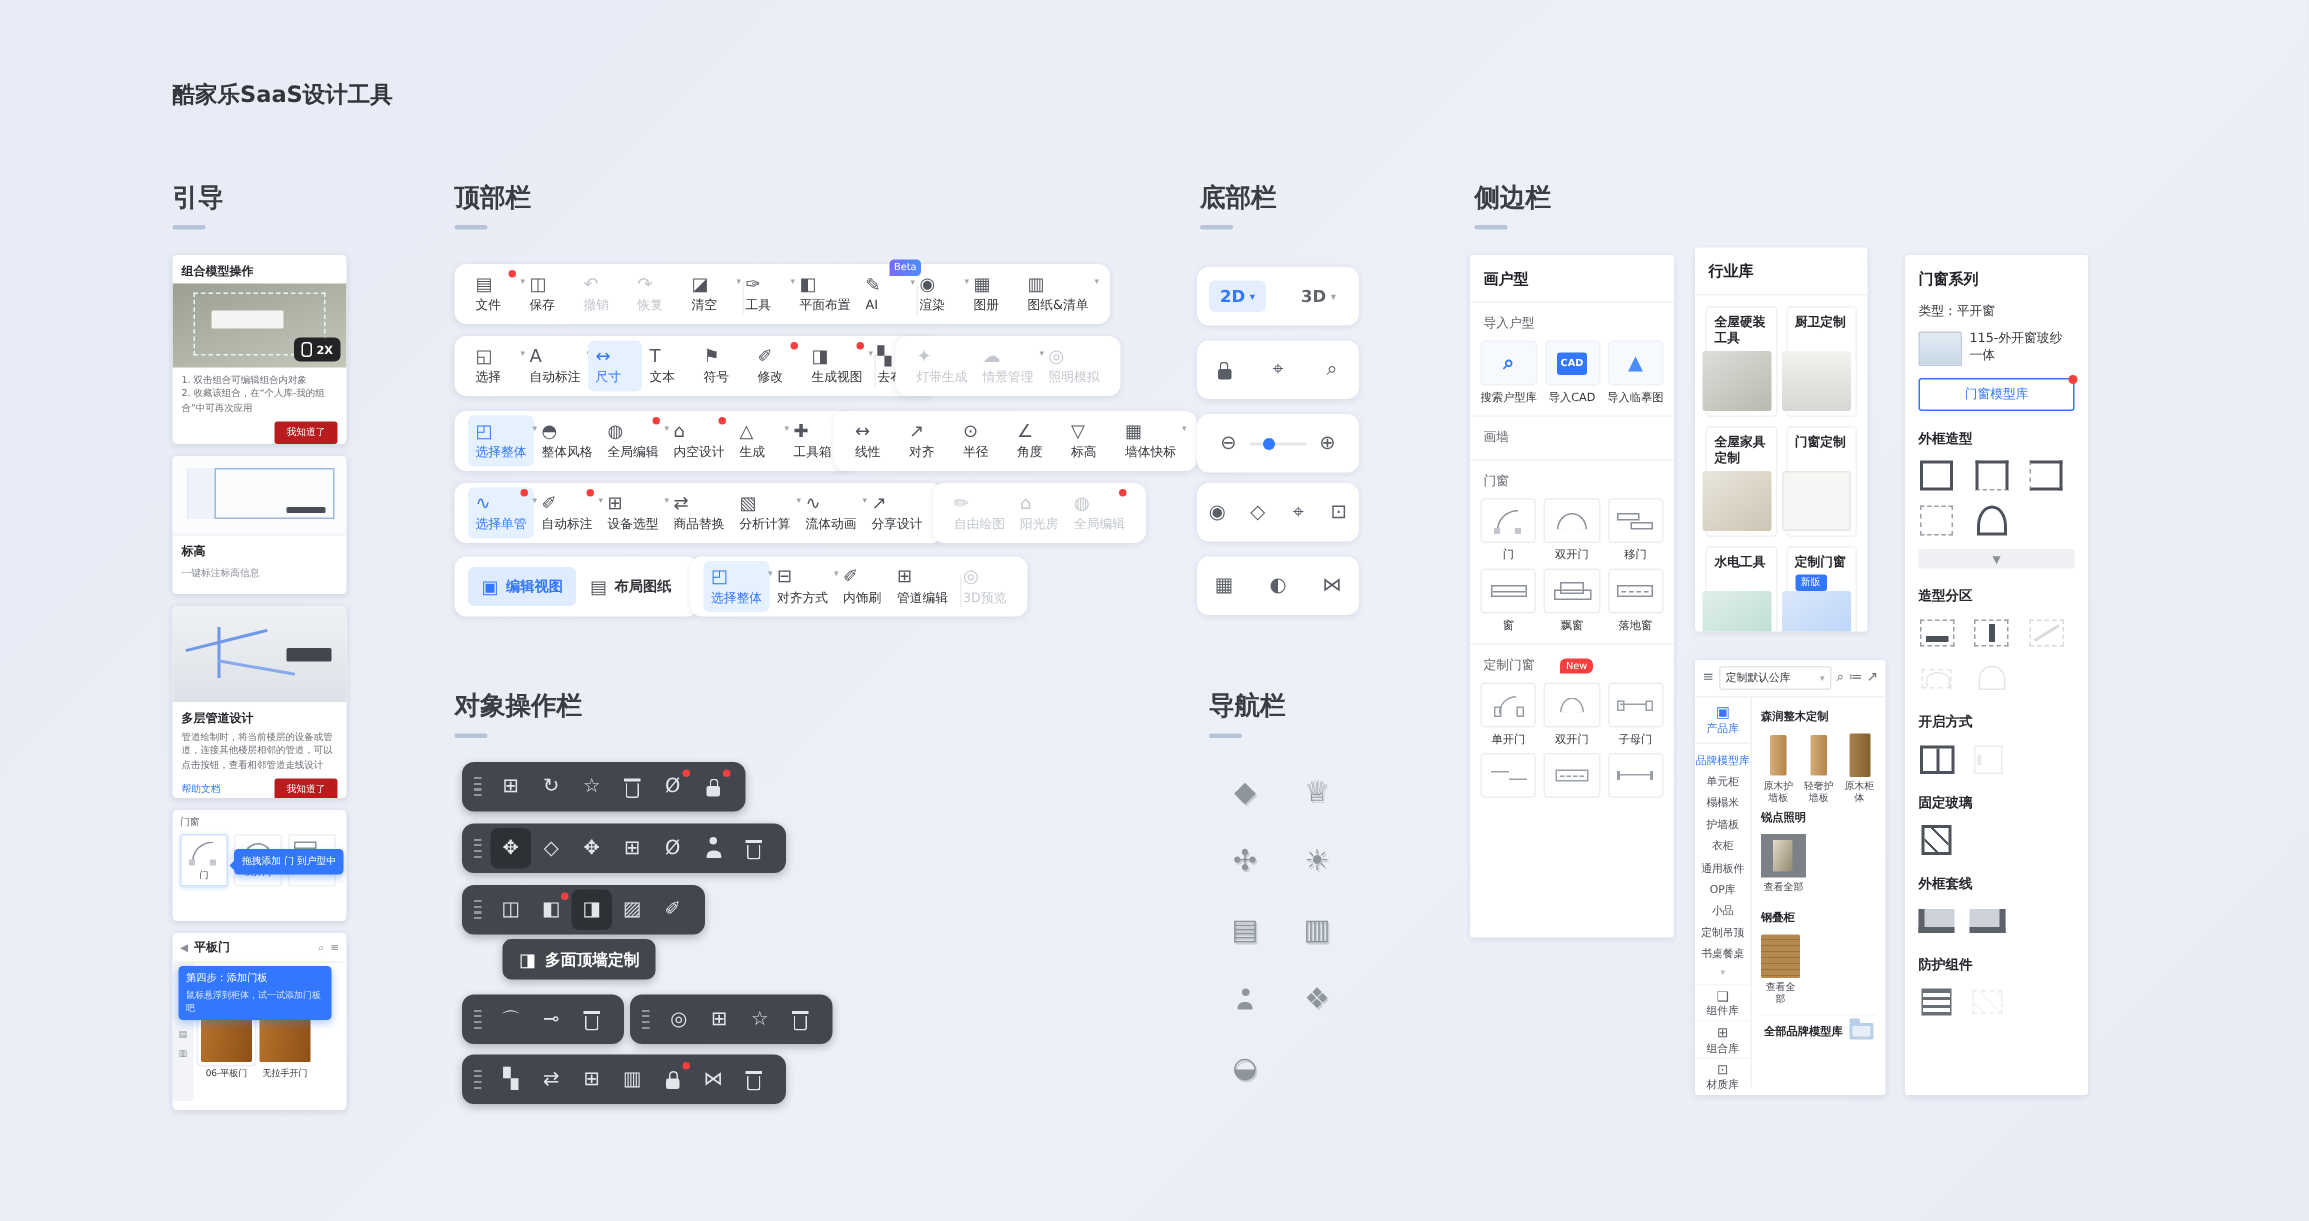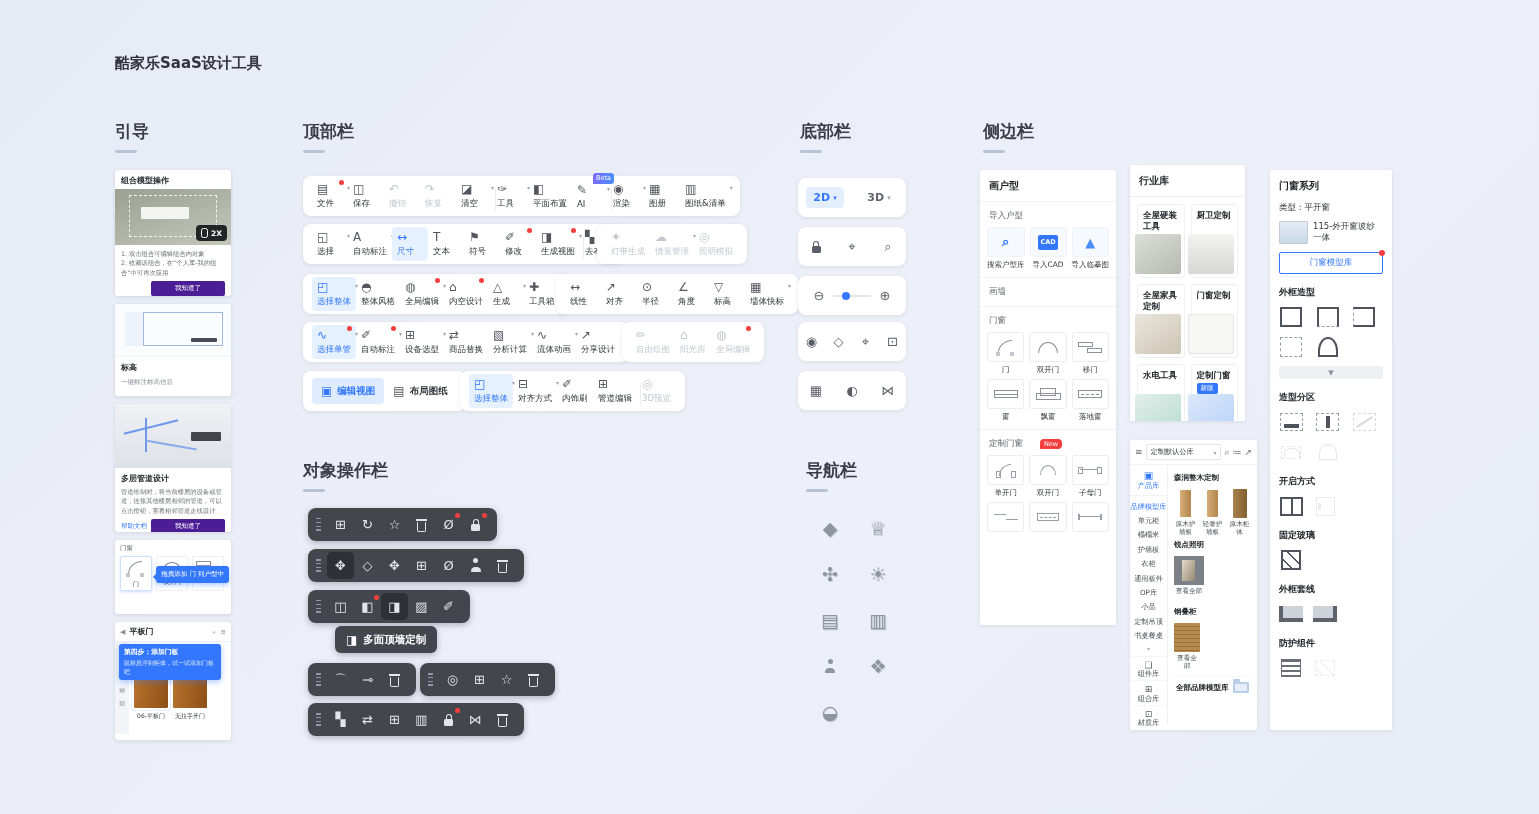--- a/index.html
+++ b/index.html
@@ -242,21 +242,21 @@
   .g1{top:170px;height:126px}.g2{top:304px;height:92px}.g3{top:404px;height:128px}.g4{top:540px;height:74px}.g5{top:622px;height:118px}
   .gtitle{font-size:8px;font-weight:700;color:#26282d;padding:5px 6px 3px}
   .gimg1{position:relative;height:56px;background:linear-gradient(160deg,#9ba092,#c4c8bb)}
   .gdesk{position:absolute;left:26px;top:18px;width:48px;height:12px;background:#f4f4f2;border-radius:1px;box-shadow:0 10px 0 -8px #d8d8d4}
   .gsel{position:absolute;left:14px;top:6px;right:14px;bottom:8px;border:1px dashed #eef2f5}
   .gmouse{position:absolute;right:4px;bottom:4px;background:rgba(18,19,22,.9);color:#fff;border-radius:4px;
     font-size:7.5px;font-weight:700;padding:3px 5px;display:flex;align-items:center;gap:3px}
   .gmouse i{width:5px;height:8px;border:1px solid #fff;border-radius:2.5px;display:inline-block}
   .gline{font-size:6.3px;color:#6b6e75;line-height:1.5;padding:0 6px}
   .gbtnrow{display:flex;justify-content:flex-end;align-items:center;padding:4px 6px 0}
-  .gbtn{background:#4c1d95;color:#fff;font-size:6.5px;padding:3px 24px;border-radius:2px}
+  .gbtn{background:#b91c1c;color:#fff;font-size:6.5px;padding:3px 8px;border-radius:2px}
   .glink{font-size:6.5px;color:#3377ff;margin-right:auto}
   .gimg2{position:relative;height:52px;background:#fbfcfe;border-bottom:1px solid #f1f2f5}
   .pl1{position:absolute;left:10px;top:8px;right:8px;bottom:10px;border:1.5px solid #9db9e2}
   .pl2{position:absolute;left:10px;top:8px;width:18px;height:34px;border-right:1.5px solid #9db9e2;background:#eef3fb}
   .pl3{position:absolute;right:14px;top:16px;width:26px;height:4px;background:#4a4d55;border-radius:1px;top:auto;bottom:14px}
   .gcap{font-size:6.5px;color:#8a8e95;padding:2px 6px}
   .gimg3{position:relative;height:64px;background:linear-gradient(#eff1f4,#dde2e8)}
   .pp1{position:absolute;left:8px;top:22px;width:56px;height:2px;background:#6f98e8;transform:rotate(-14deg)}
   .pp2{position:absolute;left:30px;top:14px;width:2px;height:34px;background:#6f98e8}
   .pp3{position:absolute;left:30px;top:40px;width:52px;height:2px;background:#88a9ec;transform:rotate(10deg)}
@@ -276,21 +276,21 @@
   .g5body{position:relative;display:flex;height:92px}
   .g5rail{width:14px;background:#f2f4f7;display:flex;flex-direction:column;align-items:center;gap:6px;padding-top:5px;font-size:6px;color:#8a8e95}
   .g5rail .first{color:#3377ff}
   .g5main{flex:1;display:flex;gap:5px;padding:22px 5px 0}
   .g5door{display:flex;flex-direction:column;align-items:center}
   .g5door .wood{width:34px;height:44px;background:linear-gradient(100deg,#b9742e,#8e5016);border-radius:1px}
   .g5door.sel .wood{outline:2px solid #fff;box-shadow:0 0 0 3px #e8eefb}
   .g5door .albl{font-size:6px}
   .g5tip{position:absolute;left:4px;top:2px;right:10px;background:#3377ff;color:#fff;border-radius:3px;padding:3px 5px;
     box-shadow:0 2px 6px rgba(51,119,255,.4)}
-  .g5tip .t1{font-size:6.8px;font-weight:700}
+  .g5tip .t1{font-size:6.8px;font-weight:400}
   .g5tip .t2{font-size:6px;color:#d9e6ff;margin-top:2px}
 </style>
 </head>
 <body>
 
 <div class="board">
 
   <div class="ptitle">酷家乐SaaS设计工具</div>
 
   <div class="sec s-guide"><span>引导</span><i class="under"></i></div>

